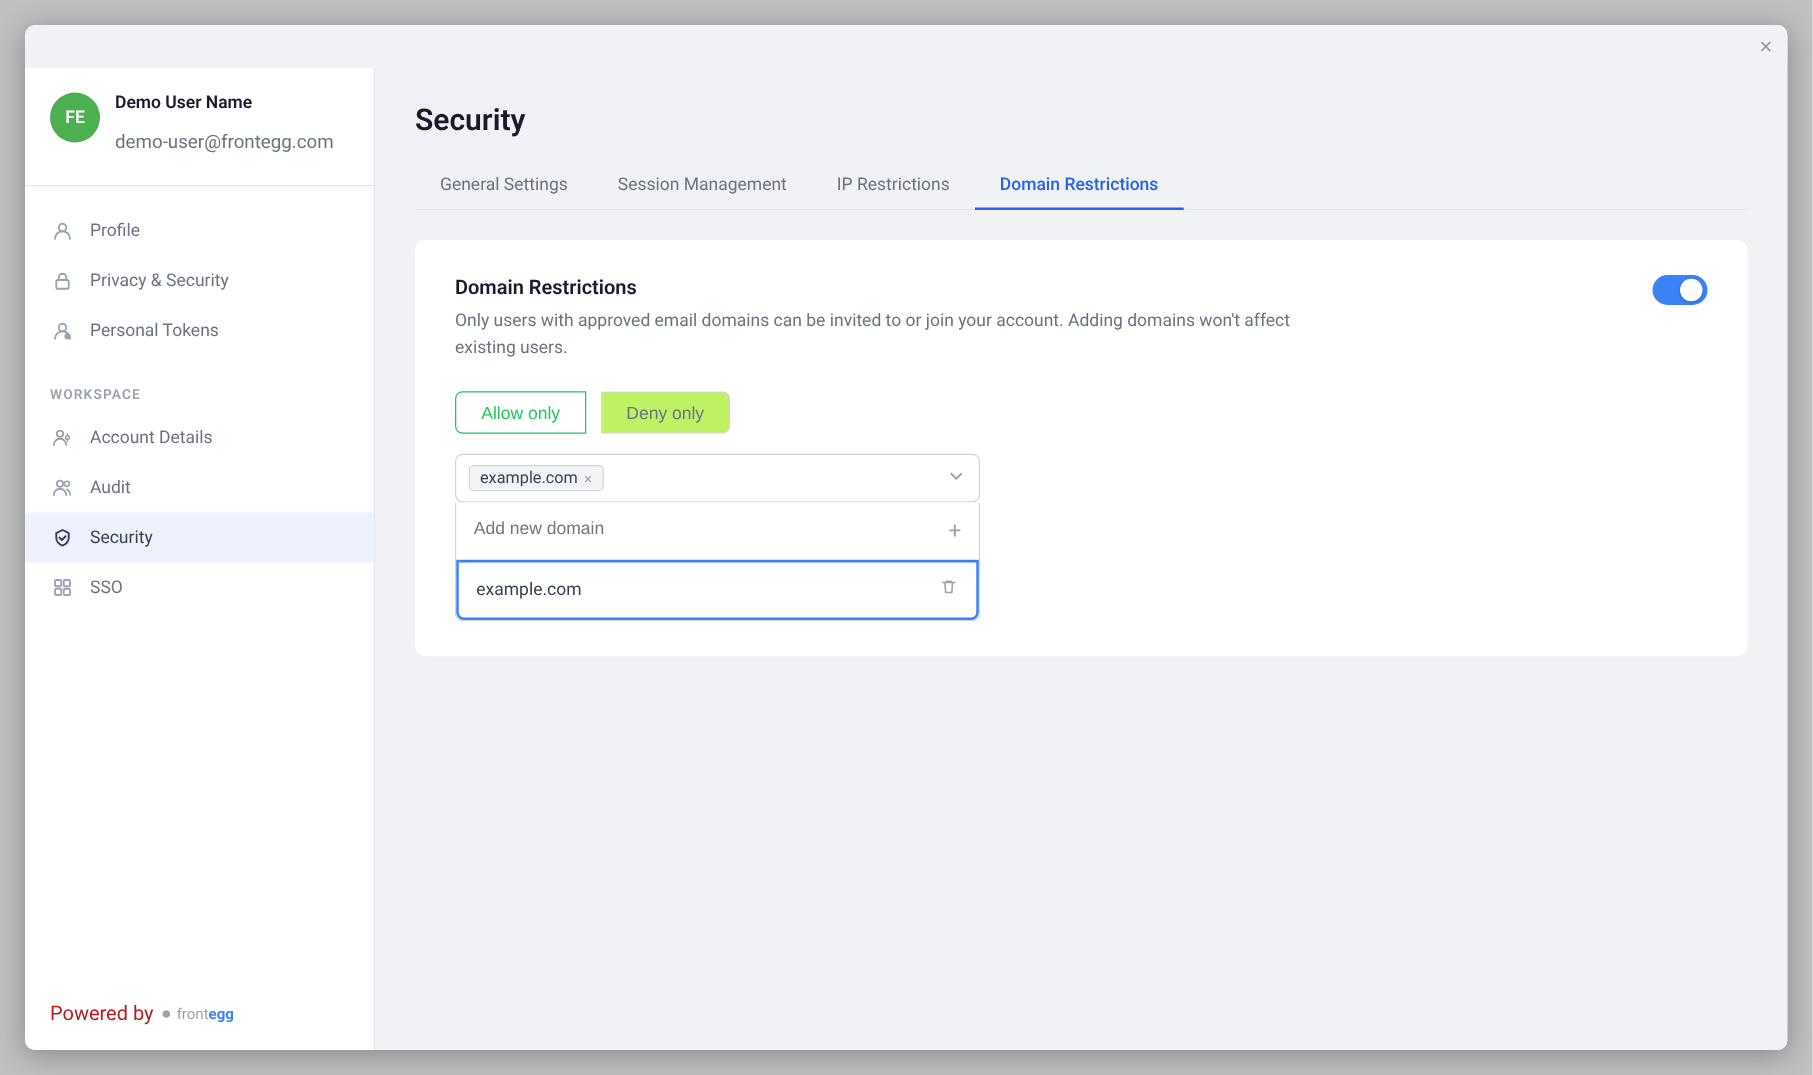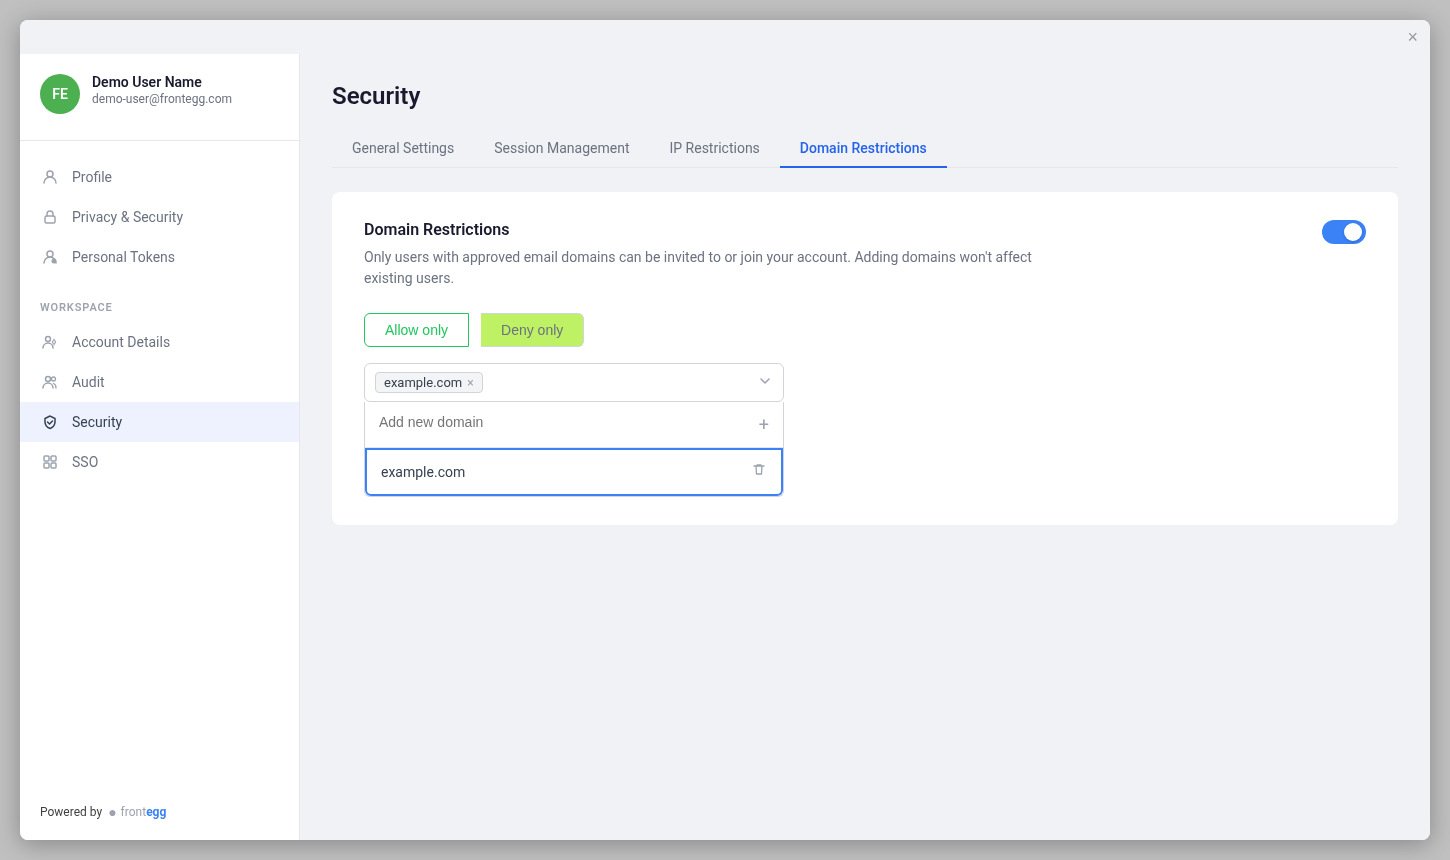--- a/index.html
+++ b/index.html
@@ -73,23 +73,23 @@
     }
     .user-info {
       margin-left: 12px;
     }
     .user-name {
       font-size: 14px;
       font-weight: 600;
       color: #1a1a2e;
     }
     .user-email {
-      font-size: 12px;
+      font-size: 15px;
       color: #6b7280;
-      margin-top: 2px;
+      margin-top: 14px;
     }
     .nav-section {
       padding: 16px 0 8px 0;
     }
     .nav-section-label {
       font-size: 11px;
       font-weight: 600;
       color: #9ca3af;
       text-transform: uppercase;
       letter-spacing: 0.08em;
@@ -126,22 +126,22 @@
       font-size: 14px;
     }
     .sidebar-footer {
       margin-top: auto;
       padding: 20px;
       display: flex;
       align-items: center;
       gap: 6px;
     }
     .powered-by-text {
-      font-size: 12px;
-      color: #404040;
+      font-size: 16px;
+      color: #b91c1c;
     }
     .frontegg-logo {
       font-size: 12px;
       color: #6b7280;
       font-weight: 600;
     }
     
     .main {
       flex: 1;
       display: flex;

